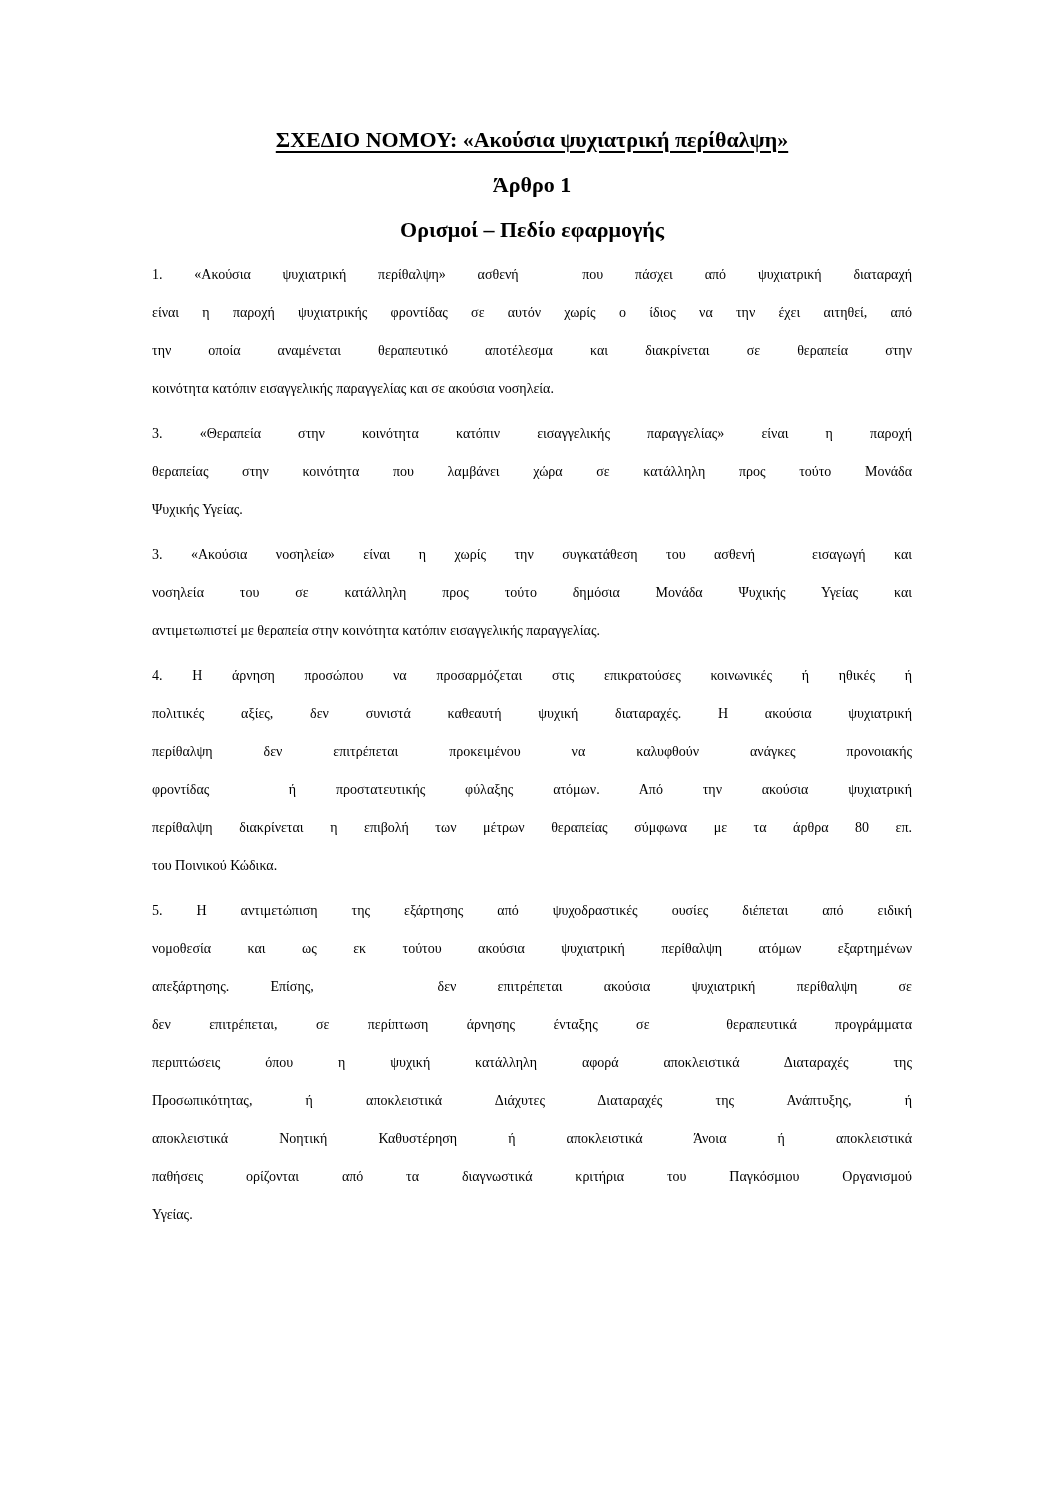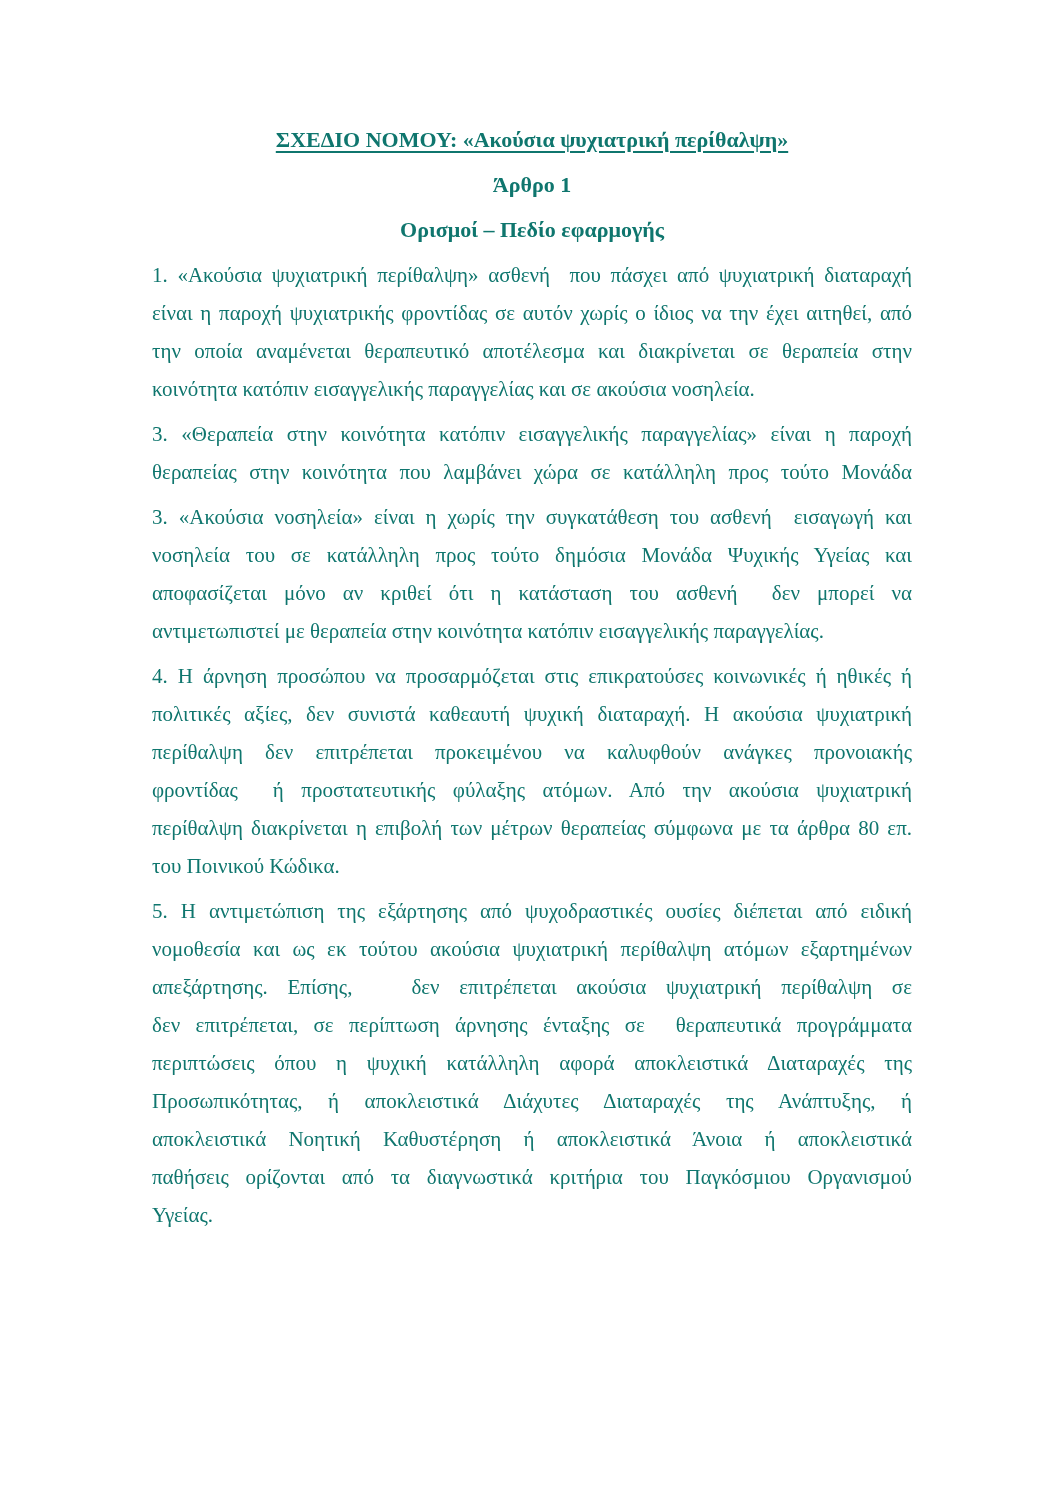--- a/index.html
+++ b/index.html
@@ -6,21 +6,21 @@
   html, body {
     margin: 0;
     padding: 0;
     background: #ffffff;
   }
   .page {
     position: relative;
     width: 1058px;
     height: 1497px;
     background: #ffffff;
-    color: #0f766e;
+    color: #000000;
     font-family: "Liberation Serif", "DejaVu Serif", serif;
     overflow: hidden;
   }
   .content {
     position: absolute;
     left: 152px;
     top: 121px;
     width: 760px;
   }
   .heading {
@@ -32,21 +32,21 @@
   }
   .heading.title {
     text-decoration: underline;
     text-decoration-thickness: 2px;
     text-underline-offset: 4px;
   }
   .paragraph {
     margin: 0 0 7px 0;
   }
   .line {
-    font-size: 21px;
+    font-size: 14px;
     line-height: 38px;
     text-align: justify;
     text-align-last: justify;
     white-space: normal;
   }
   .line.last {
     text-align: right;
     text-align-last: left;
   }
 </style>
@@ -61,30 +61,30 @@
     <div id="doc-body">
         <div class="paragraph">
           <div class="line">1. «Ακούσια ψυχιατρική περίθαλψη» ασθενή&nbsp; που πάσχει από ψυχιατρική διαταραχή</div>
           <div class="line">είναι η παροχή ψυχιατρικής φροντίδας σε αυτόν χωρίς ο ίδιος να την έχει αιτηθεί, από</div>
           <div class="line">την οποία αναμένεται θεραπευτικό αποτέλεσμα και διακρίνεται σε θεραπεία στην</div>
           <div class="line last">κοινότητα κατόπιν εισαγγελικής παραγγελίας και σε ακούσια νοσηλεία.</div>
         </div>
         <div class="paragraph">
           <div class="line">3. «Θεραπεία στην κοινότητα κατόπιν εισαγγελικής παραγγελίας» είναι η παροχή</div>
           <div class="line">θεραπείας στην κοινότητα που λαμβάνει χώρα σε κατάλληλη προς τούτο Μονάδα</div>
+          <div class="line last">Ψυχικής Υγείας.</div>
         </div>
         <div class="paragraph">
           <div class="line">3. «Ακούσια νοσηλεία» είναι η χωρίς την συγκατάθεση του ασθενή&nbsp; εισαγωγή και</div>
           <div class="line">νοσηλεία του σε κατάλληλη προς τούτο δημόσια Μονάδα Ψυχικής Υγείας και</div>
-          <div class="line">αποφασίζεται μόνο αν κριθεί ότι η κατάσταση του ασθενή&nbsp; δεν μπορεί να</div>
           <div class="line last">αντιμετωπιστεί με θεραπεία στην κοινότητα κατόπιν εισαγγελικής παραγγελίας.</div>
         </div>
         <div class="paragraph">
           <div class="line">4. Η άρνηση προσώπου να προσαρμόζεται στις επικρατούσες κοινωνικές ή ηθικές ή</div>
-          <div class="line">πολιτικές αξίες, δεν συνιστά καθεαυτή ψυχική διαταραχή. Η ακούσια ψυχιατρική</div>
+          <div class="line">πολιτικές αξίες, δεν συνιστά καθεαυτή ψυχική διαταραχές. Η ακούσια ψυχιατρική</div>
           <div class="line">περίθαλψη δεν επιτρέπεται προκειμένου να καλυφθούν ανάγκες προνοιακής</div>
           <div class="line">φροντίδας&nbsp; ή προστατευτικής φύλαξης ατόμων. Από την ακούσια ψυχιατρική</div>
           <div class="line">περίθαλψη διακρίνεται η επιβολή των μέτρων θεραπείας σύμφωνα με τα άρθρα 80 επ.</div>
           <div class="line last">του Ποινικού Κώδικα.</div>
         </div>
         <div class="paragraph">
           <div class="line">5. Η αντιμετώπιση της εξάρτησης από ψυχοδραστικές ουσίες διέπεται από ειδική</div>
           <div class="line">νομοθεσία και ως εκ τούτου ακούσια ψυχιατρική περίθαλψη ατόμων εξαρτημένων</div>
           <div class="line">απεξάρτησης. Επίσης,&nbsp;&nbsp; δεν επιτρέπεται ακούσια ψυχιατρική περίθαλψη σε</div>
           <div class="line">δεν επιτρέπεται, σε περίπτωση άρνησης ένταξης σε&nbsp; θεραπευτικά προγράμματα</div>

